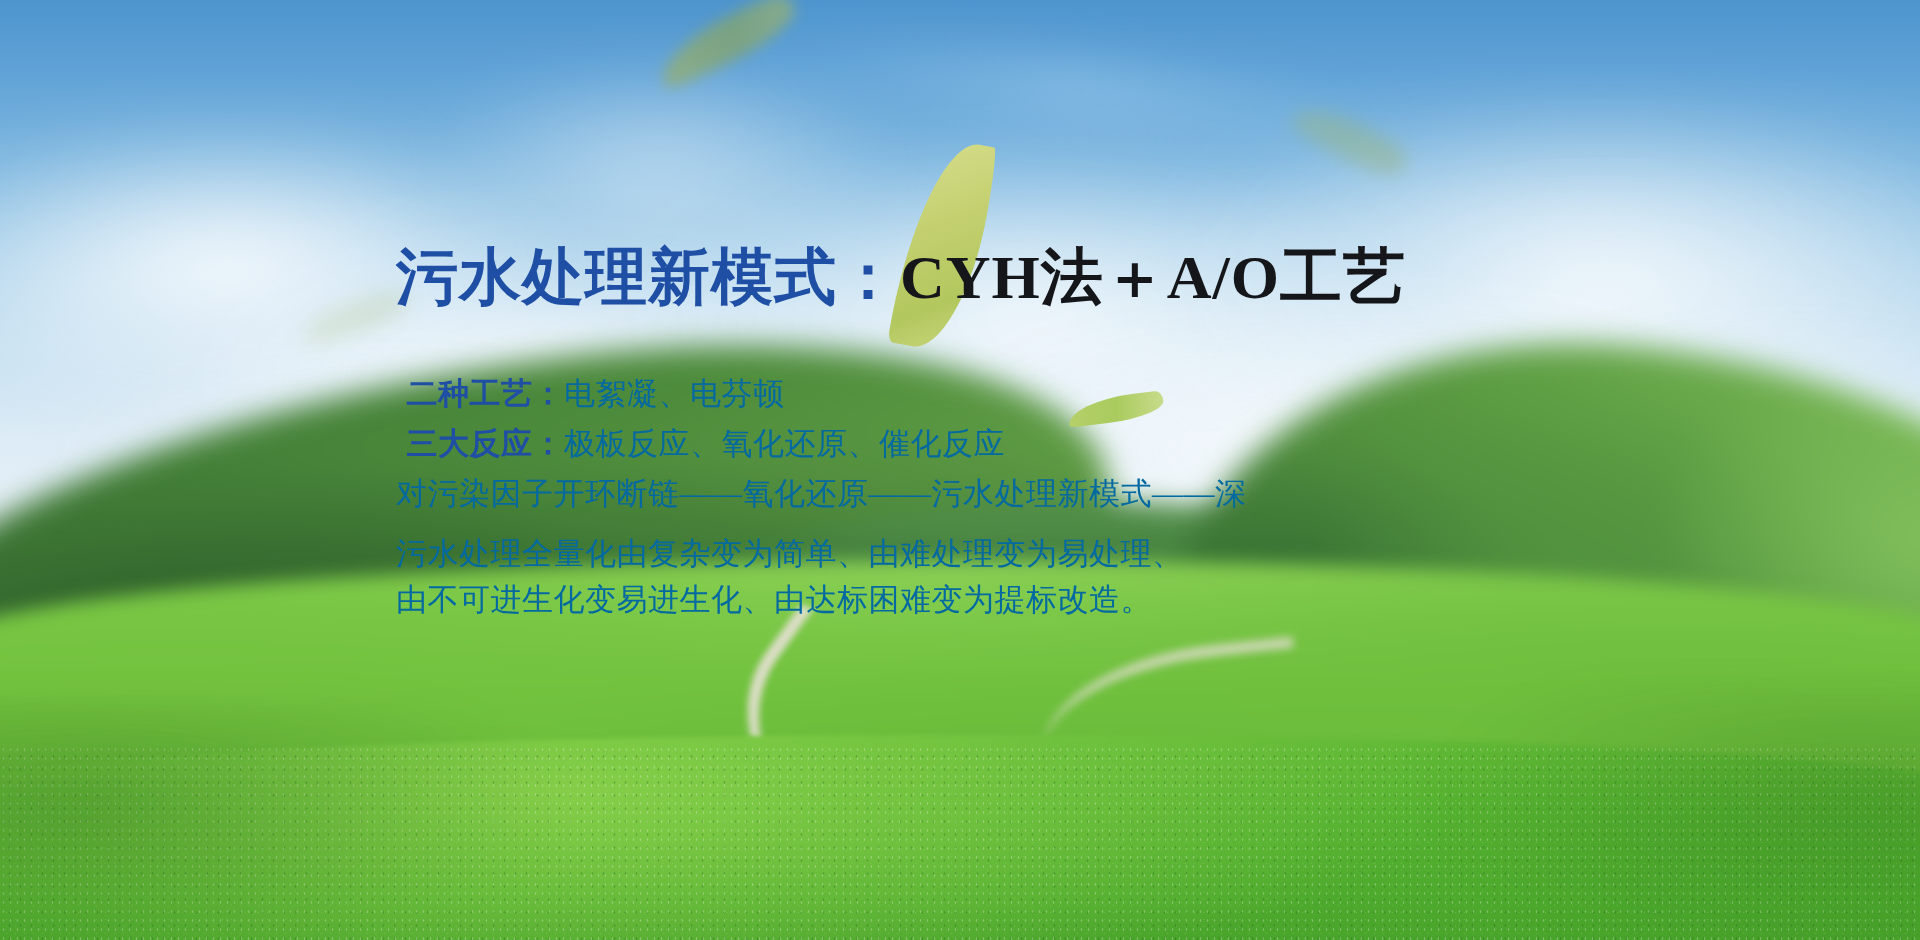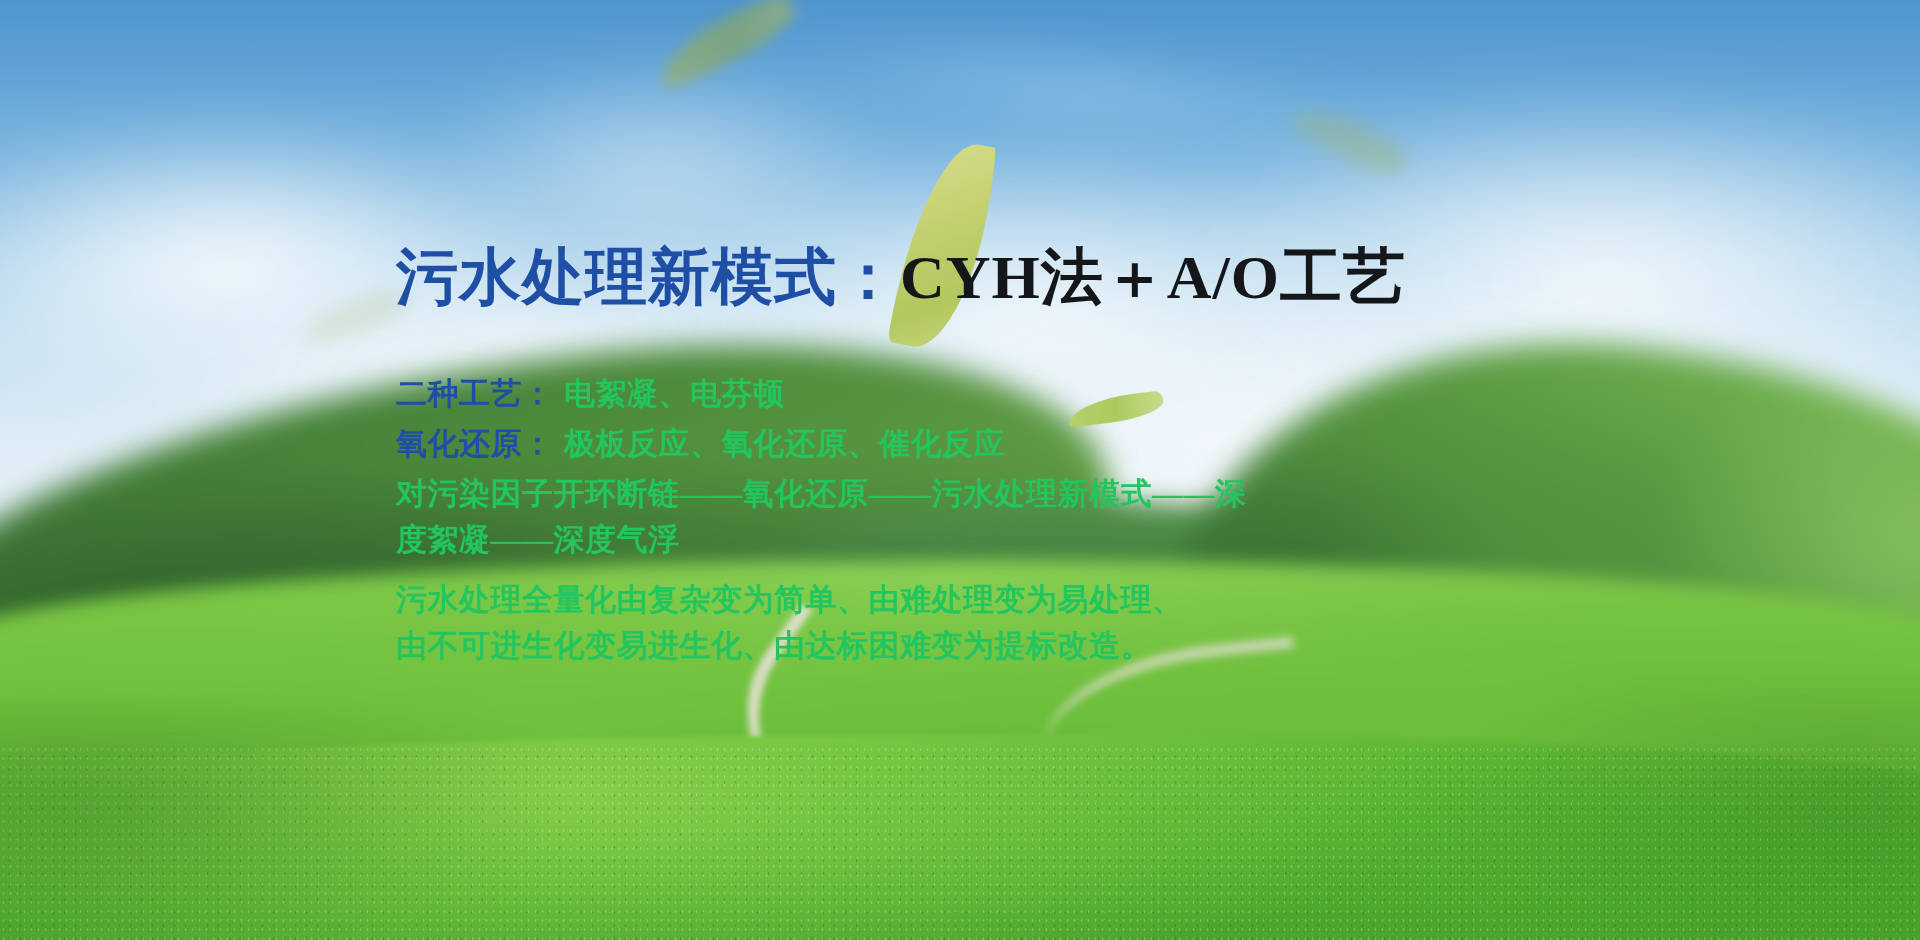--- a/index.html
+++ b/index.html
@@ -270,24 +270,25 @@
   }
   .blabel {
     color: #1F4FA5;
     font-weight: 700;
     font-size: 31px;
     line-height: 46px;
     white-space: nowrap;
     flex: 0 0 auto;
     width: 168px;
     letter-spacing: 0.5px;
+    text-align: right;
   }
   .btext {
-    color: #22c55e;
-    font-weight: 700;
+    color: #0369a1;
+    font-weight: 400;
     font-size: 31px;
     line-height: 46px;
     letter-spacing: 0.5px;
     flex: 1 1 auto;
   }
   .btext .wrap2 { display: block; }
   .gap { height: 10px; }
 </style>
 </head>
 <body>
@@ -346,30 +347,29 @@
     <div class="bullets">
 
       <div class="brow">
         <div class="blabel">二种工艺：</div>
         <div class="btext">
           <span>电絮凝、电芬顿</span>
         </div>
       </div>
 
       <div class="brow">
-        <div class="blabel">氧化还原：</div>
+        <div class="blabel">三大反应：</div>
         <div class="btext">
           <span>极板反应、氧化还原、催化反应</span>
         </div>
       </div>
 
       <div class="brow">
         <div class="btext">
           <span>对污染因子开环断链——氧化还原——污水处理新模式——深</span>
-          <span class="wrap2">度絮凝——深度气浮</span>
         </div>
       </div>
 
       <div class="gap"></div>
 
       <div class="brow">
         <div class="btext">
           <span>污水处理全量化由复杂变为简单、由难处理变为易处理、</span>
           <span class="wrap2">由不可进生化变易进生化、由达标困难变为提标改造。</span>
         </div>

